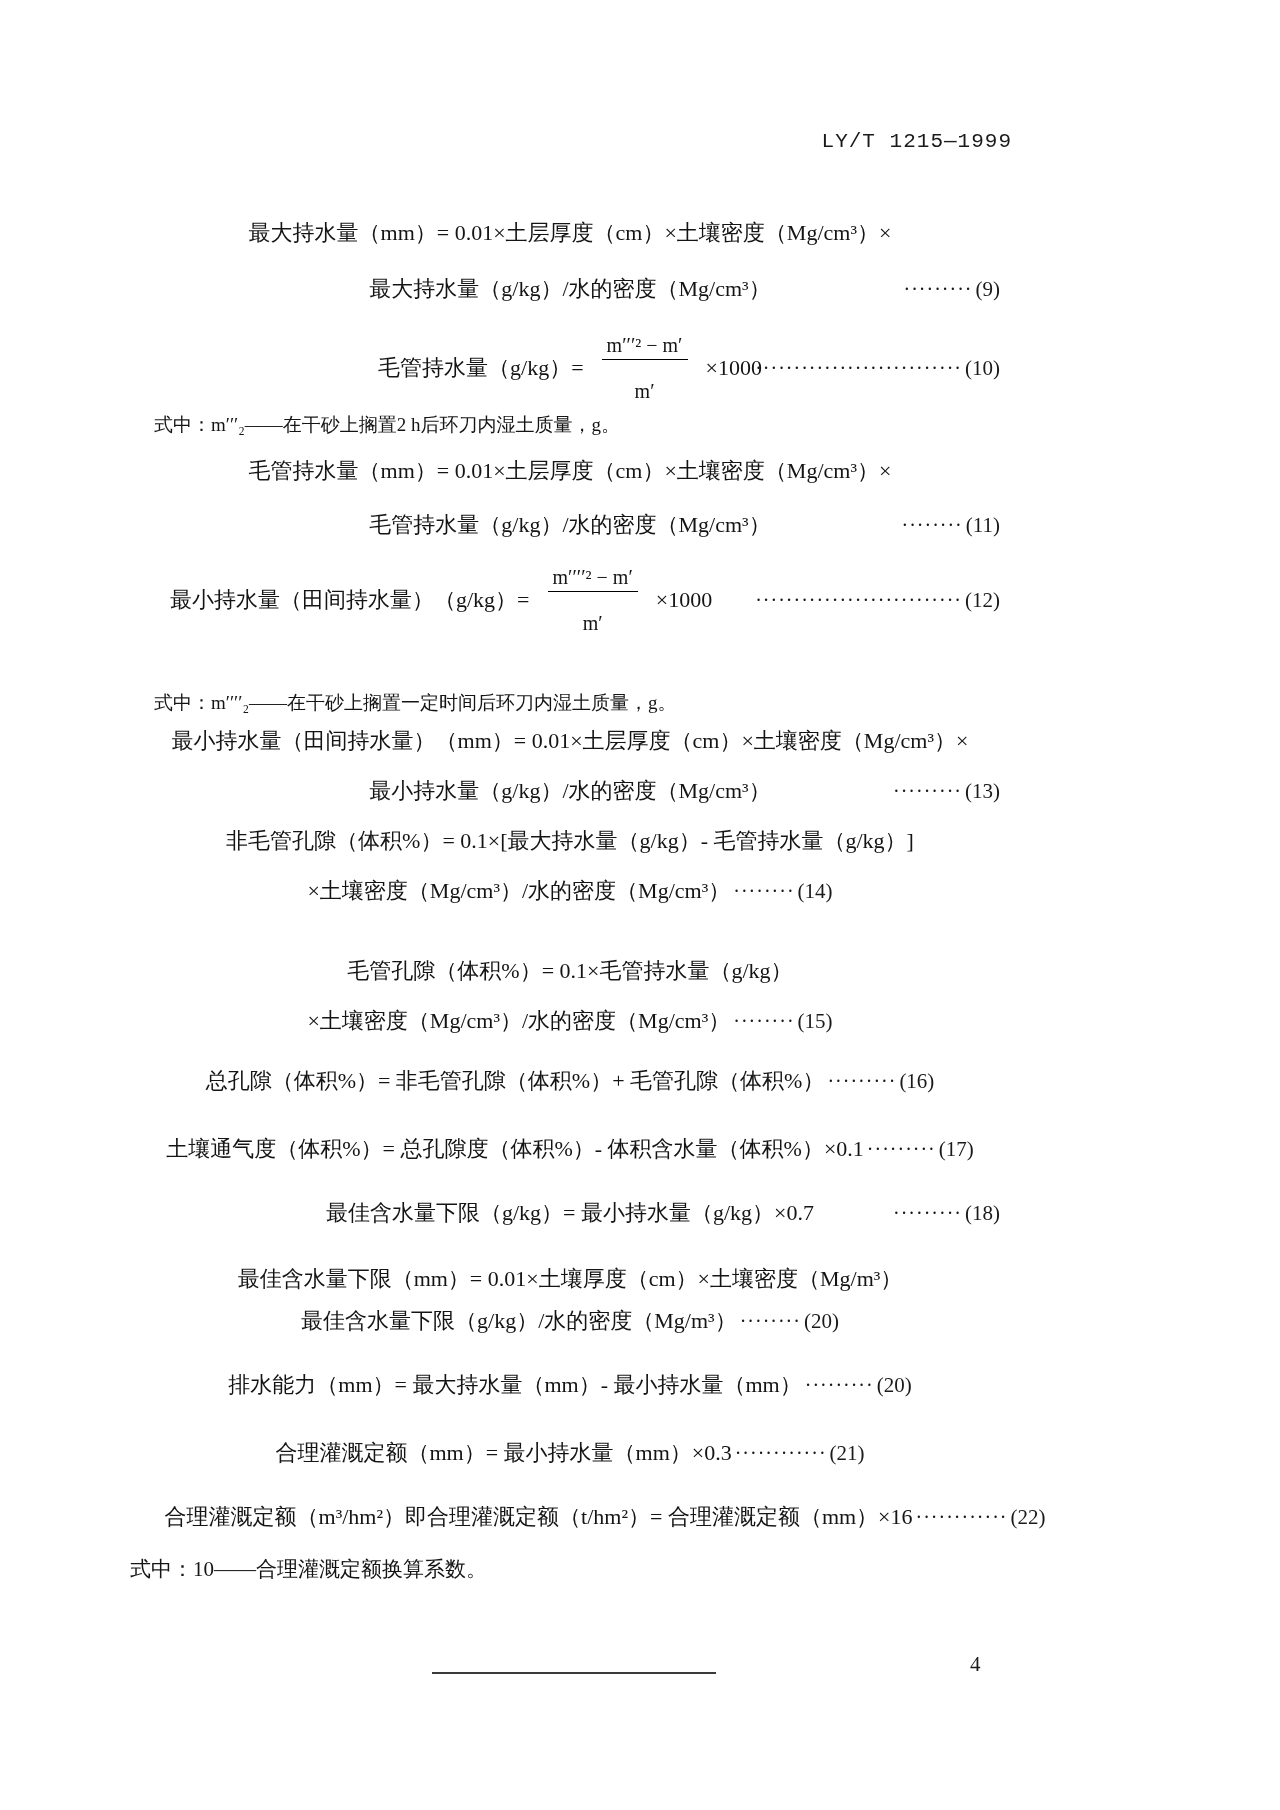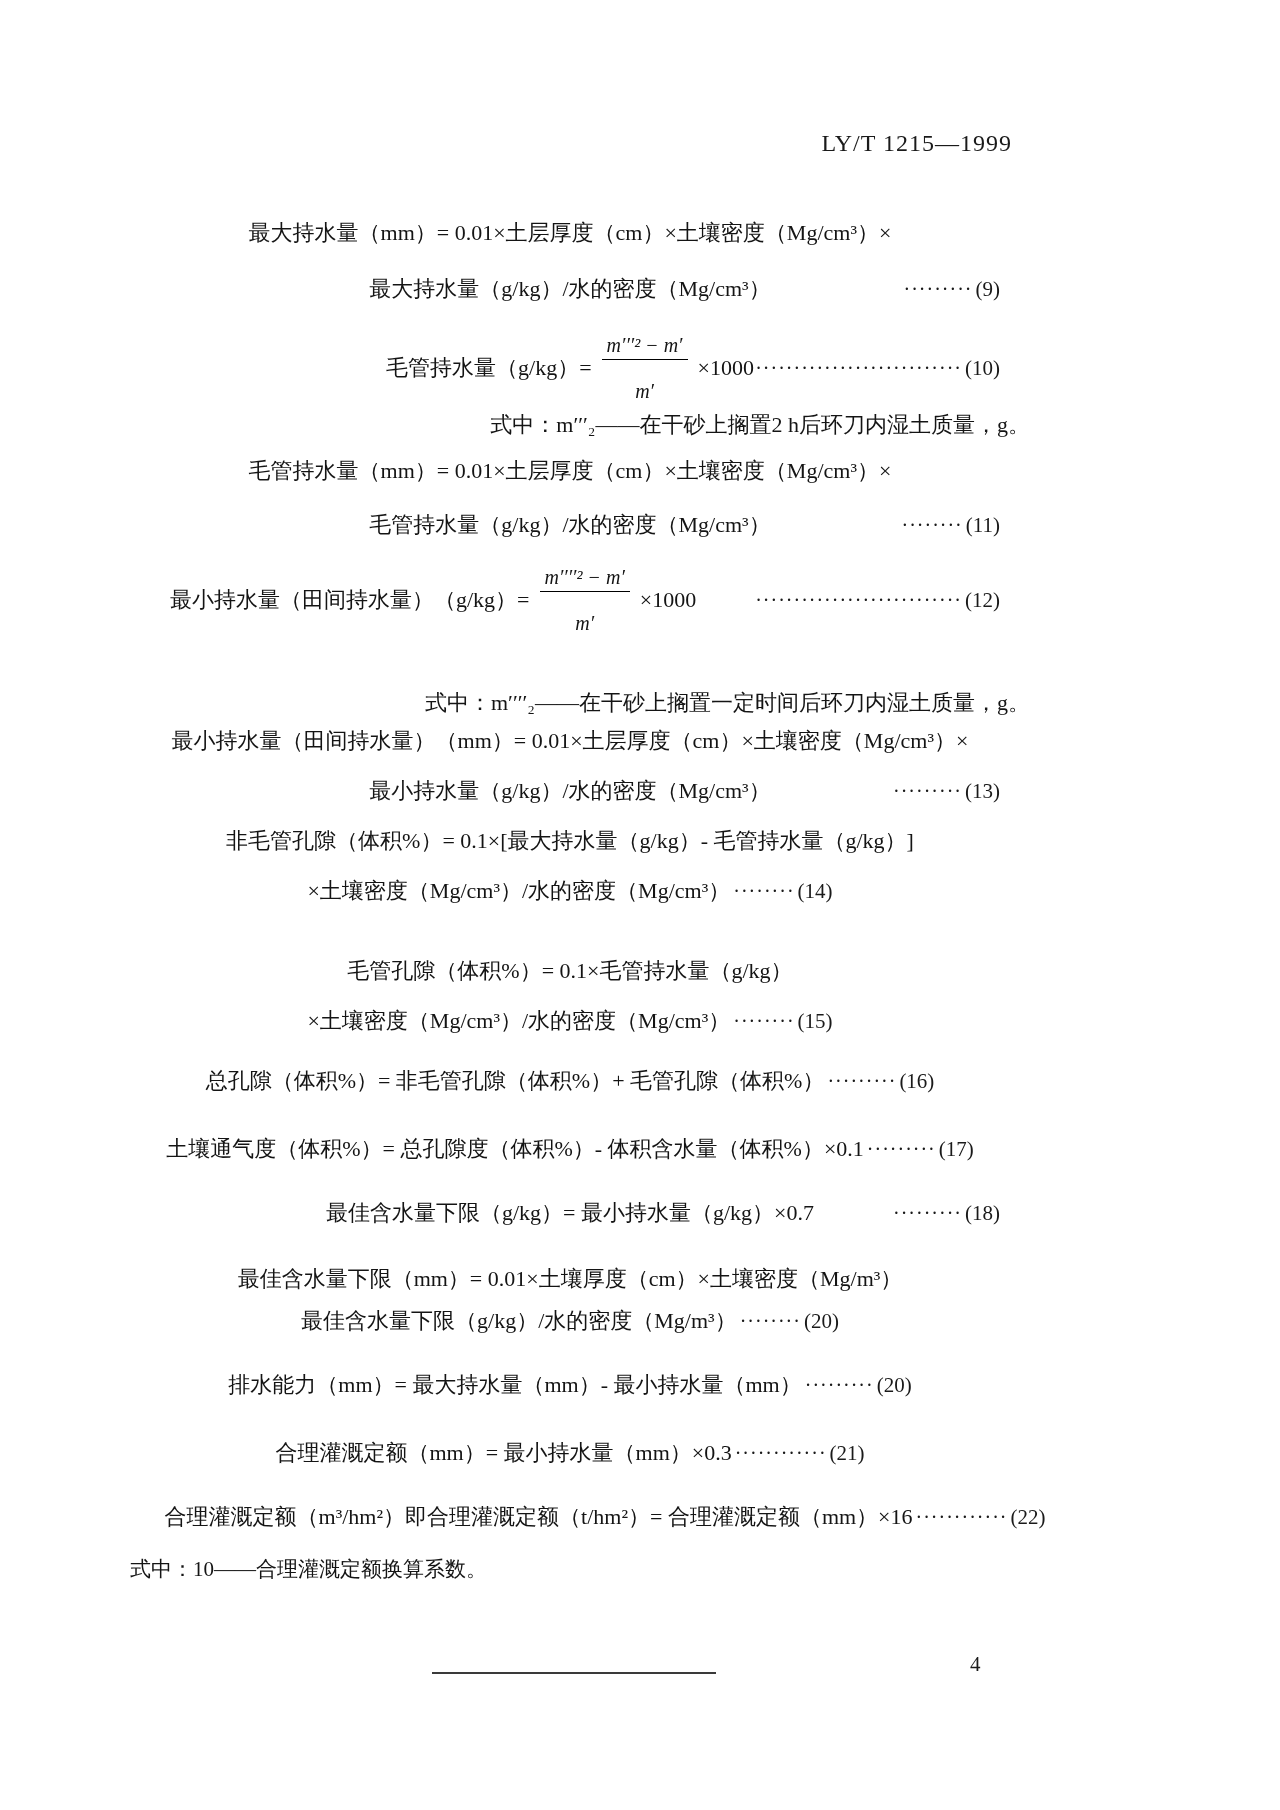--- a/index.html
+++ b/index.html
@@ -3,42 +3,42 @@
 <meta charset="utf-8">
 <style>
   html,body{margin:0;padding:0}
   body{
     width:1280px;height:1810px;background:#ffffff;position:relative;
     font-family:"Liberation Serif","DejaVu Serif",serif;color:#141414;
     overflow:hidden;
   }
   .hdr{
     position:absolute;top:130px;right:268px;
-    font-family:Liberation Serif, serif;
-    font-size:24px;letter-spacing:1px;color:#1a1a1a;
+    font-family:Liberation Mono, monospace;
+    font-size:21px;letter-spacing:1px;color:#1a1a1a;
   }
   .row{
     position:absolute;left:140px;width:860px;white-space:nowrap;
     font-size:22px;line-height:30px;color:#141414;
   }
   .center{text-align:center}
   .rright{text-align:center}
-  .leftnote{left:170px;width:860px;text-align:right;font-size:22px}
+  .leftnote{left:154px;width:860px;text-align:left;font-size:19px}
   .leftnote2{left:130px;width:860px;text-align:left;font-size:21px}
   .wide{width:930px}
   .dots{font-size:20px;letter-spacing:1px;margin:0 3px;color:#1a1a1a}
   .eqn{font-size:21px;color:#1a1a1a}
   .tail{position:absolute;right:0;bottom:0}
   .fracrow{height:64px;display:flex;align-items:center;justify-content:center}
   .fracrow.leftstart{justify-content:flex-start;padding-left:30px;width:830px}
   .fracrow .tail{top:50%;transform:translateY(-50%);bottom:auto}
   .fline{display:inline-flex;align-items:center;gap:8px}
   .frac{
     display:inline-flex;flex-direction:column;align-items:center;
-    font-style:italic;font-size:20px;line-height:1.15;margin:0 2px;gap:19px;
+    font-size:20px;line-height:1.15;margin:0 10px;gap:19px;
   }
   .fnum{border-bottom:1.5px solid #000;padding:0 5px 2px}
   .fden{padding-top:1px}
   .footline{position:absolute;top:1672px;left:432px;width:284px;border-top:2px solid #3a3a3a;height:0}
   .pagenum{position:absolute;top:1652px;left:970px;font-size:21px;color:#1a1a1a}
 </style>
 </head>
 <body>
 
 <div class="hdr">LY/T 1215—1999</div>

